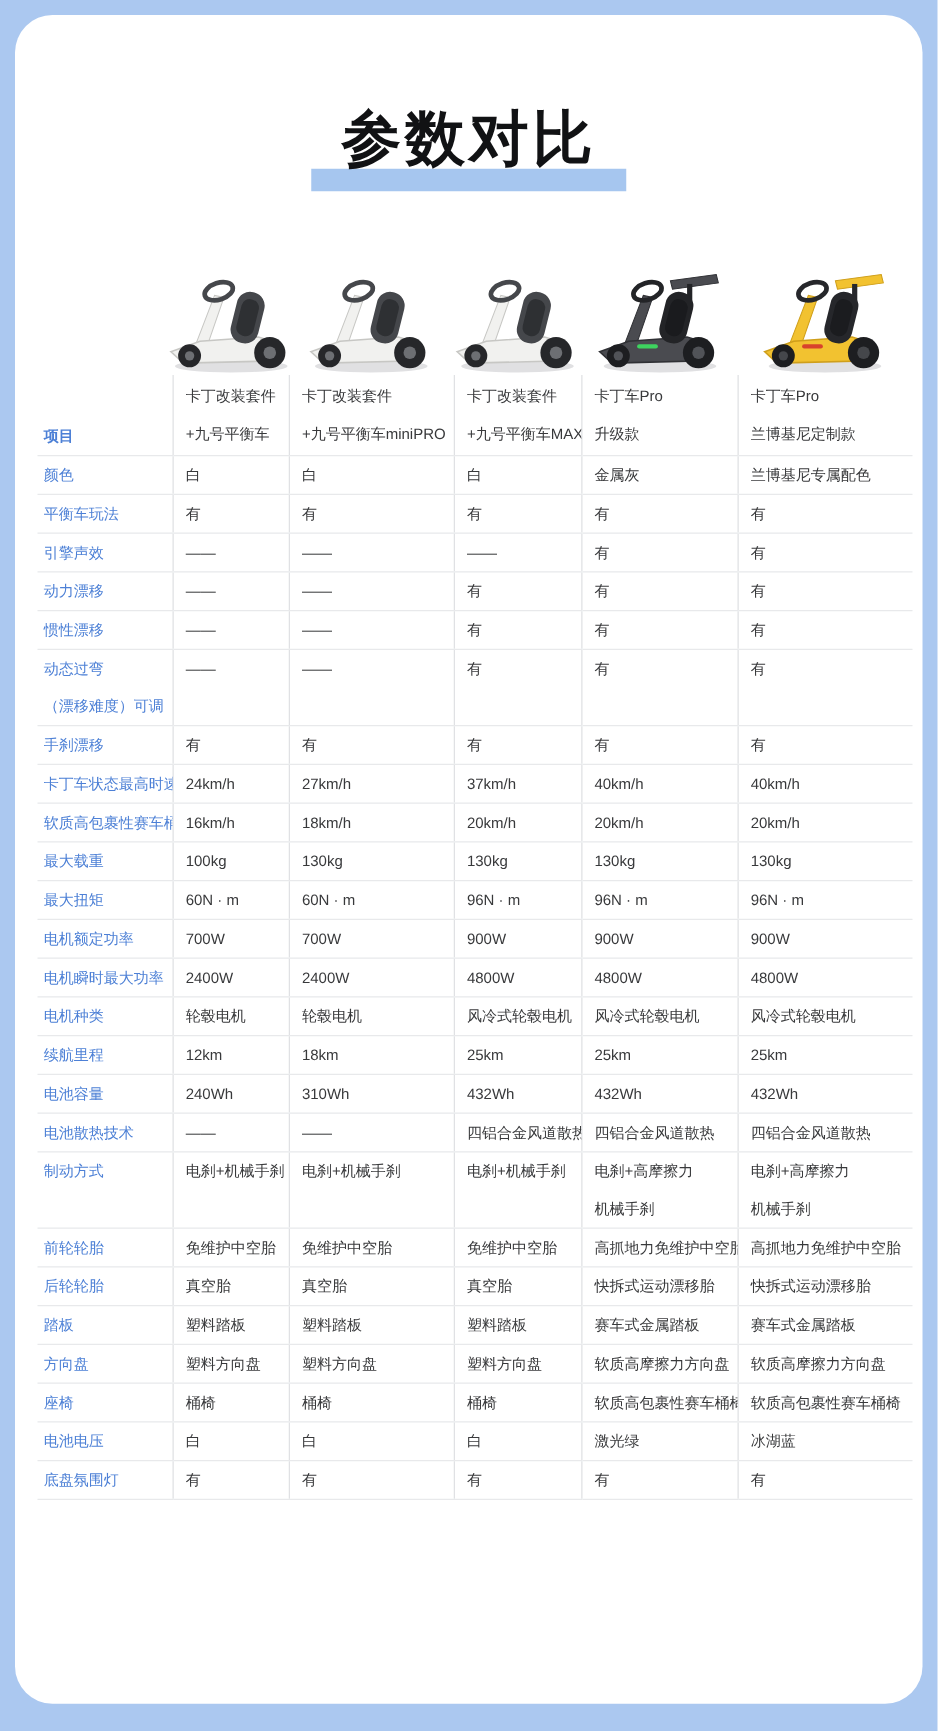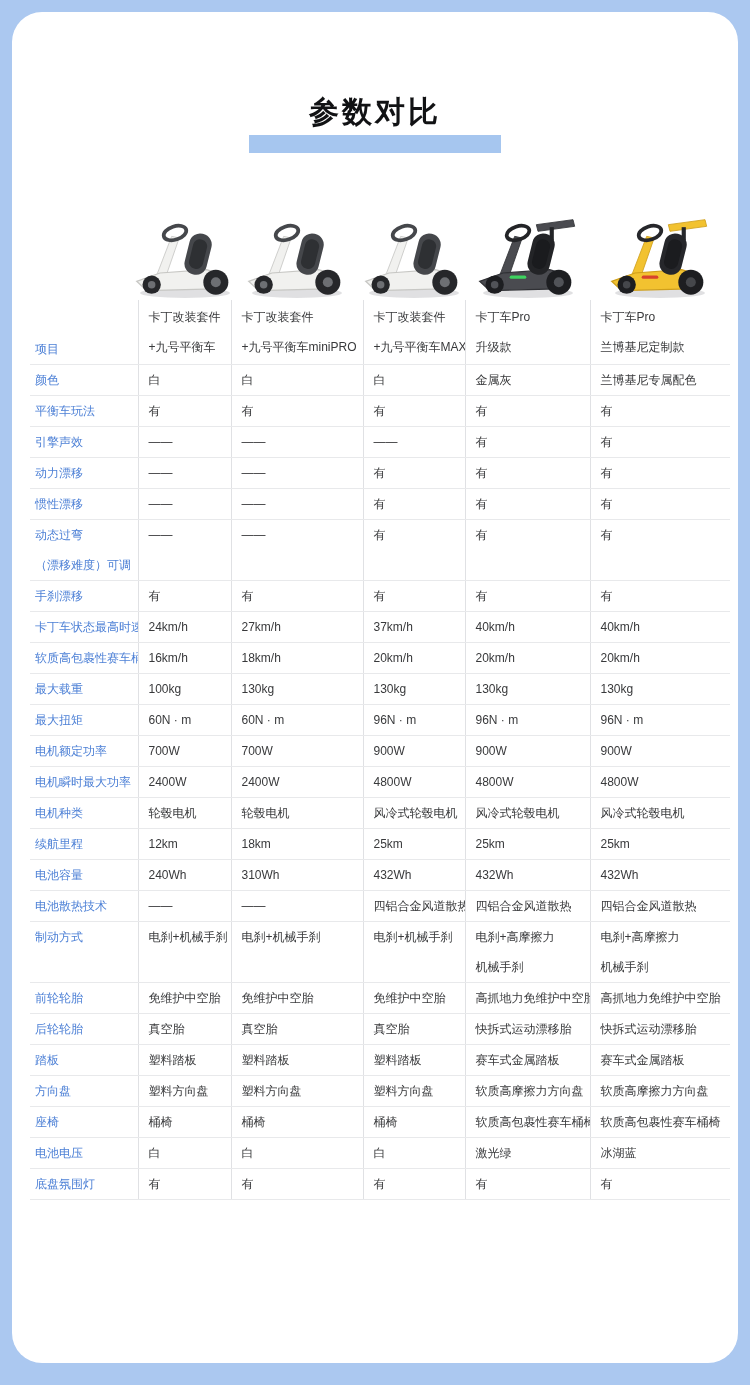--- a/index.html
+++ b/index.html
@@ -11,21 +11,21 @@
   }
   .card{
     position:absolute;left:12px;top:12px;width:726px;height:1351px;
     background:#ffffff;border-radius:30px;
   }
   
   .title-wrap{position:absolute;top:76px;left:0;width:726px;text-align:center;}
   .title-inner{position:relative;display:inline-block;}
   .title-text{
     position:relative;z-index:1;display:block;
-    font-size:30px;line-height:48px;font-weight:700;letter-spacing:3px;
+    font-size:48px;line-height:48px;font-weight:700;letter-spacing:3px;
     color:#111214;
   }
   .title-underline{
     position:absolute;z-index:0;left:50%;top:47px;transform:translateX(-50%);
     width:252px;height:18px;background:var(--title-bar-blue,#a6c6ef);
   }
   
   .karts-row{
     position:absolute;top:196px;left:126px;width:592px;height:94px;
     display:flex;align-items:flex-end;
@@ -50,21 +50,21 @@
     padding:0;
   }
   table.spec td, table.spec th.col-head{
     border-left:1px solid var(--grid-line,#e0e1e4);
     padding-left:10px;color:var(--value-text,#38393b);
   }
   table.spec th.row-label, table.spec th.label-head{
     color:var(--label-blue,#4d80d6);
     padding-left:5px;
   }
-  table.spec th.label-head{vertical-align:bottom;}
+  table.spec th.label-head{vertical-align:bottom;font-weight:bold;}
   table.spec th.col-head{vertical-align:top;padding-top:2px;}
   table.spec thead th{height:62px;}
   .dash{color:#4a4b4d;}
 </style>
 </head>
 <body>
 
 <div class="card">
 
   <div class="title-wrap">

